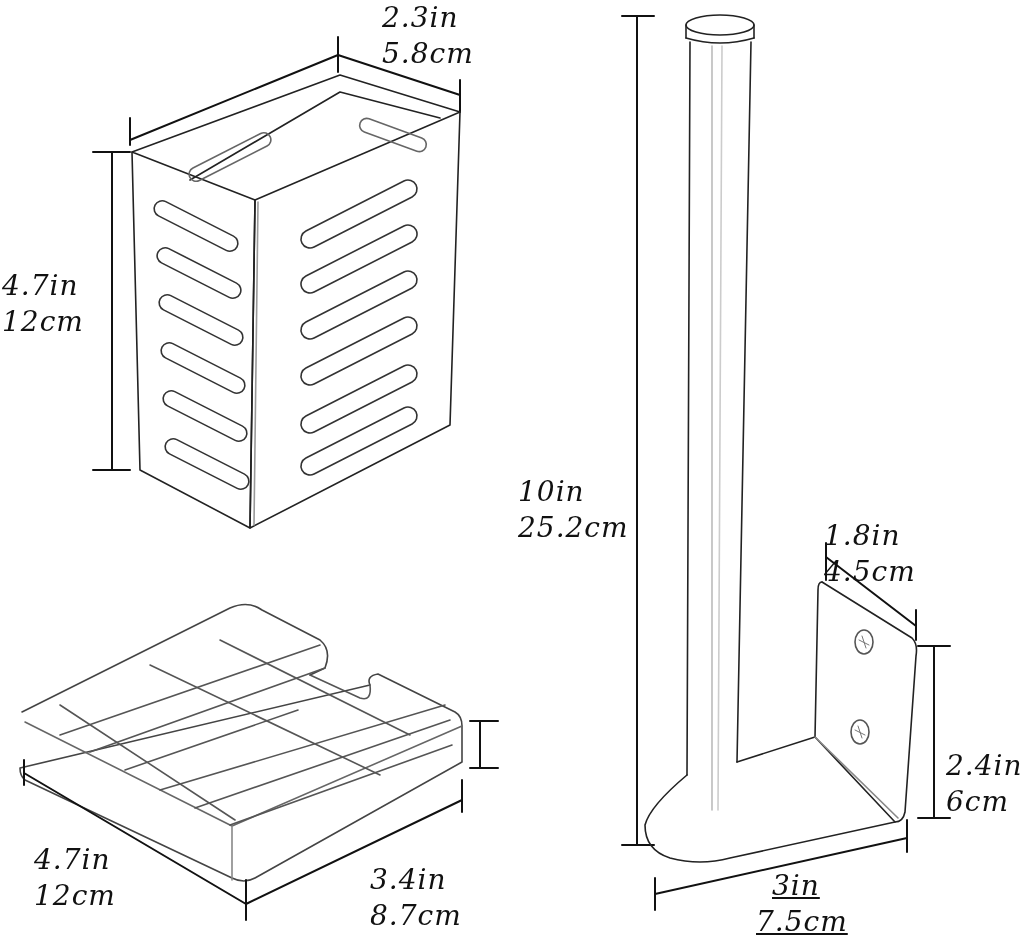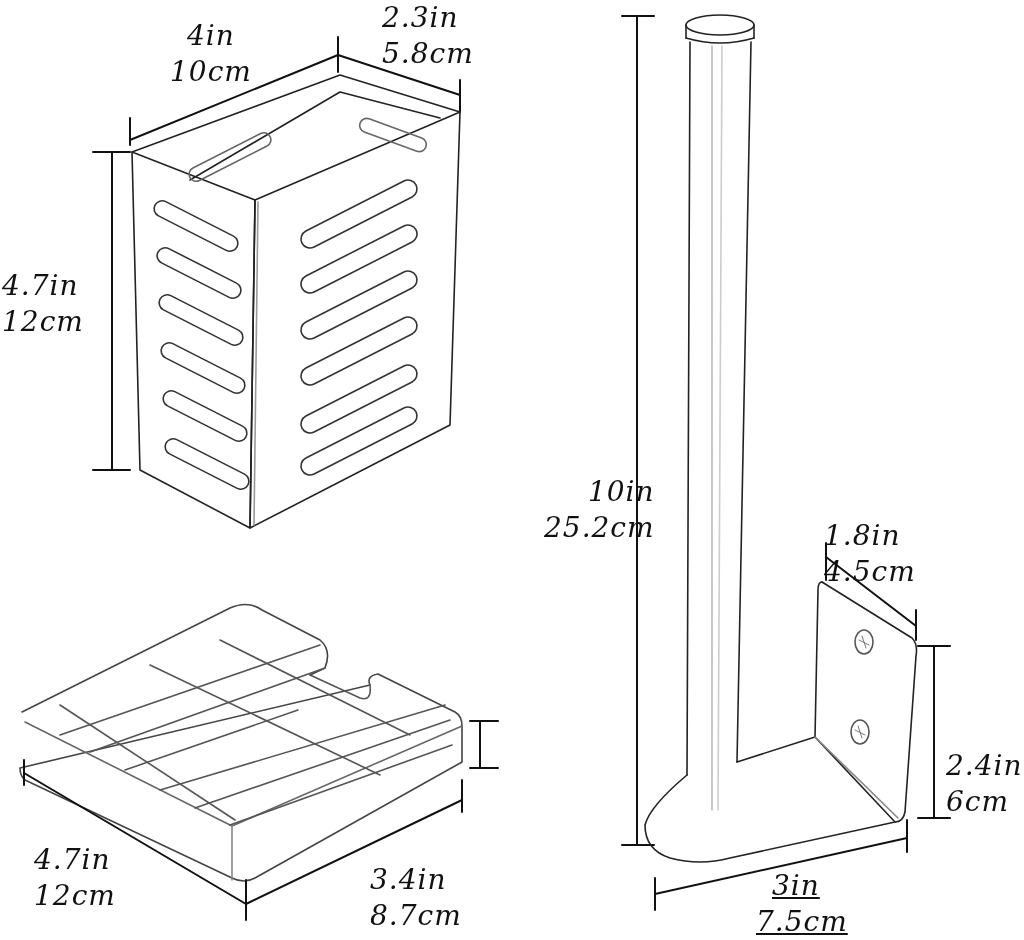--- a/index.html
+++ b/index.html
@@ -135,43 +135,39 @@
         <line x1="934" y1="646" x2="934" y2="818" stroke="#111" stroke-width="2"></line>
         <line x1="918" y1="818" x2="950" y2="818" stroke="#111" stroke-width="2"></line>
 
         <line x1="655" y1="878" x2="655" y2="910" stroke="#111" stroke-width="2"></line>
         <line x1="655" y1="894" x2="907" y2="838" stroke="#111" stroke-width="2"></line>
         <line x1="907" y1="820" x2="907" y2="852" stroke="#111" stroke-width="2"></line>
       </g>
     </g>
   </svg>
 
-  <div class="lbl" style="left:170px; top:18px; text-align:center;">
-    <span>4in</span>
-    <span>10cm</span>
-  </div>
   <div class="lbl" style="left:382px; top:0px;">
     <span>2.3in</span>
     <span>5.8cm</span>
   </div>
   <div class="lbl" style="left:2px; top:268px;">
     <span>4.7in</span>
     <span>12cm</span>
   </div>
 
   <div class="lbl" style="left:34px; top:842px;">
     <span>4.7in</span>
     <span>12cm</span>
   </div>
   <div class="lbl" style="left:370px; top:862px;">
     <span>3.4in</span>
     <span>8.7cm</span>
   </div>
 
-  <div class="lbl" style="left:544px; top:474px; text-align:right;">
+  <div class="lbl" style="left:518px; top:474px; text-align:left;">
     <span>10in</span>
     <span>25.2cm</span>
   </div>
   <div class="lbl" style="left:824px; top:518px;">
     <span>1.8in</span>
     <span>4.5cm</span>
   </div>
   <div class="lbl" style="left:946px; top:700px;margin-top:48px;">
     <span>2.4in</span>
     <span>6cm</span>

